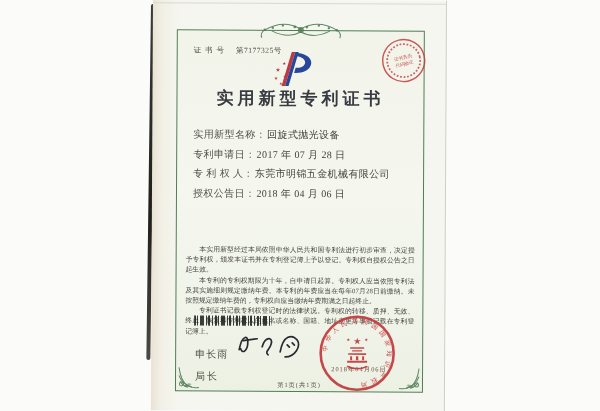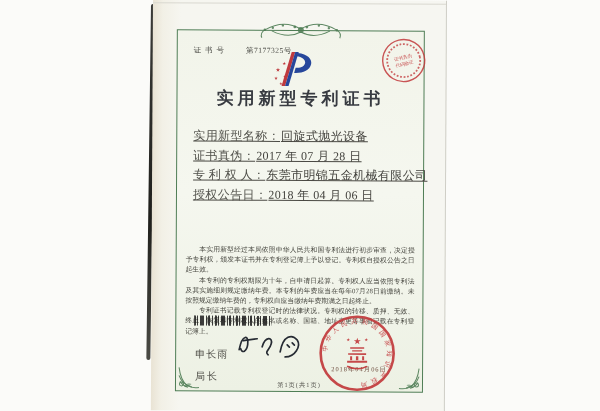--- a/index.html
+++ b/index.html
@@ -21,32 +21,32 @@
          border:1.5px solid var(--border-green,#4f7d55);
          background:linear-gradient(180deg,#f2f4ea,#f5f7ef 45%,#edf1e4);
          box-sizing:border-box;}
   .ornament{position:absolute;color:var(--border-green,#4f7d55);}
   .garland{left:50%;top:-10px;transform:translateX(-50%);width:100px;height:20px;}
   .corner{width:24px;height:24px;bottom:1px;}
   .corner.bl{left:1px;}
   .corner.br{right:1px;transform:scaleX(-1);}
 
   .cert-no{position:absolute;left:16px;top:15px;font-size:7.5px;color:#4a4a45;letter-spacing:1px;}
-  .cert-no .num{margin-left:21px;letter-spacing:0.5px;}
+  .cert-no .num{margin-left:11px;letter-spacing:0.5px;}
 
   .verify-stamp{position:absolute;left:203px;top:6px;width:46px;height:46px;opacity:.85;}
 
   .logo{position:absolute;left:95px;top:19px;width:42px;height:38px;}
 
   .title{position:absolute;left:0;top:56px;width:100%;text-align:center;
          font-size:17px;font-weight:bold;color:#383b41;letter-spacing:4px;}
 
   .fields{position:absolute;left:16px;top:97px;right:6px;}
-  .field-row{height:7.5px;margin-bottom:12.2px;font-size:12px;color:#4b4a44;
-             white-space:nowrap;letter-spacing:0.4px;text-decoration:underline;}
+  .field-row{height:7.5px;margin-bottom:12.2px;font-size:10px;color:#4b4a44;
+             white-space:nowrap;letter-spacing:0.4px;}
   .field-row .lbl{color:#50504a;}
   .field-row .val{margin-left:1px;color:#44433e;}
 
   .body-text{position:absolute;left:9px;right:8px;top:214px;
              font-size:6.8px;line-height:10.2px;color:#46463f;text-align:justify;}
   .body-text p{margin:0;text-indent:2em;}
 
   .barcode{position:absolute;left:18px;top:285px;width:77px;height:10px;opacity:.85;
      background:
        repeating-linear-gradient(90deg,#1d1d1d 0 1px,rgba(0,0,0,0) 1px 3px),
@@ -143,21 +143,21 @@
         </g>
       </svg>
 
       <div class="title">实用新型专利证书</div>
 
       <div class="fields">
         <div class="field-row">
           <span class="lbl">实用新型名称：</span><span class="val">回旋式抛光设备</span>
         </div>
         <div class="field-row">
-          <span class="lbl">证书真伪：</span><span class="val">2017 年 07 月 28 日</span>
+          <span class="lbl">专利申请日：</span><span class="val">2017 年 07 月 28 日</span>
         </div>
         <div class="field-row">
           <span class="lbl">专 利 权 人：</span><span class="val">东莞市明锦五金机械有限公司</span>
         </div>
         <div class="field-row">
           <span class="lbl">授权公告日：</span><span class="val">2018 年 04 月 06 日</span>
         </div>
       </div>
 
       <div class="body-text">

